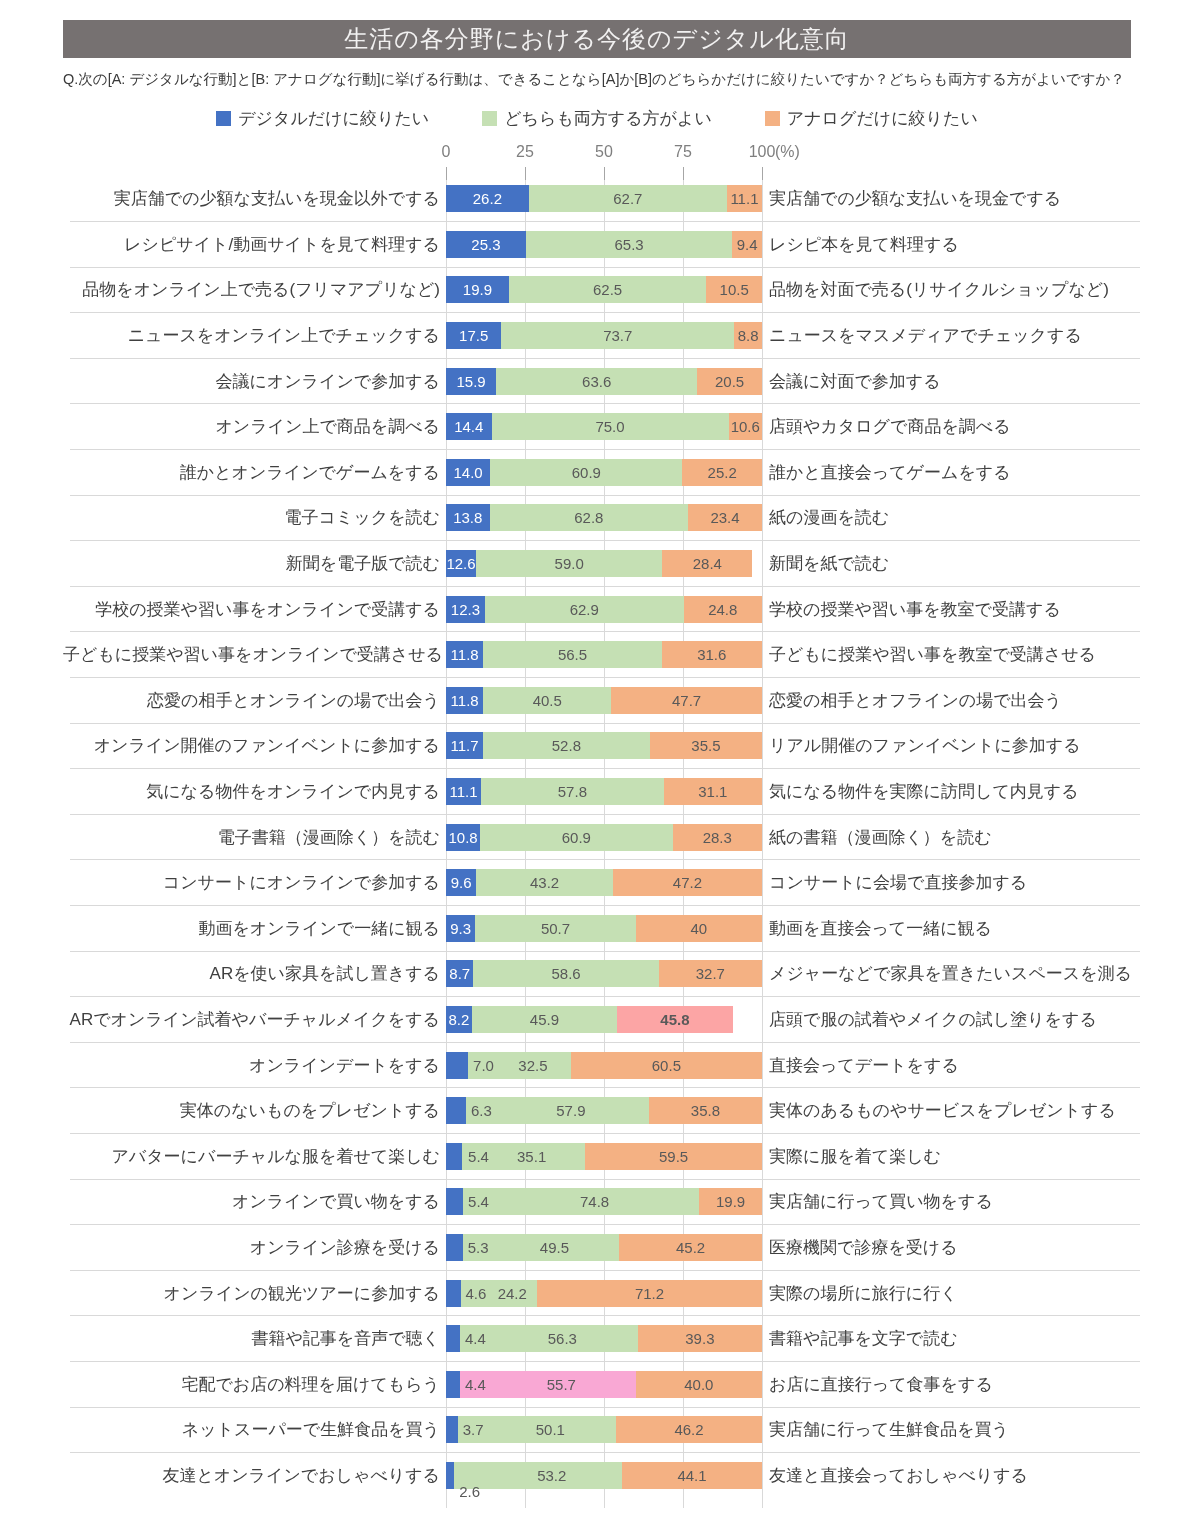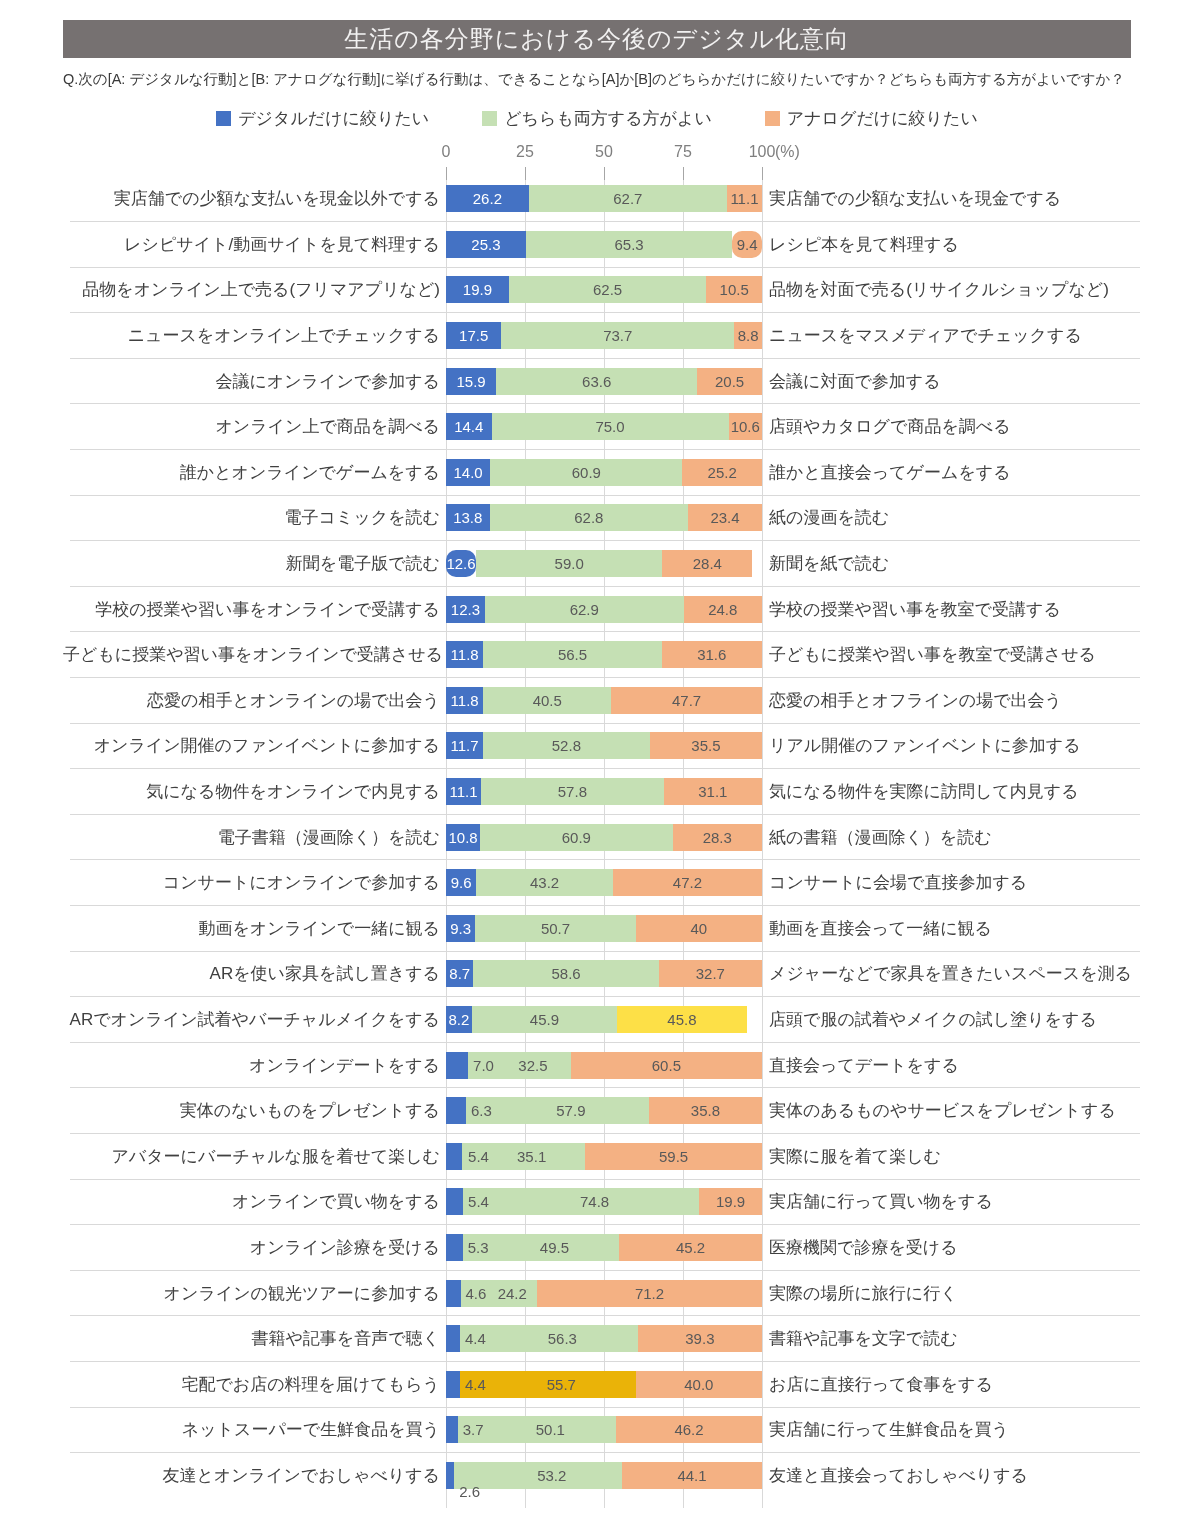--- a/index.html
+++ b/index.html
@@ -118,21 +118,21 @@
       <div class="row">
         <div class="row-sep" style="top: -0.5px;"></div>
         <div class="action-left">レシピサイト/動画サイトを見て料理する</div>
         <div class="bar-wrap">
           <div class="seg" style="width: 79.948px; background: rgb(68, 114, 196);">
             <div class="seg-label inside-blue">25.3</div>
           </div>
           <div class="seg" style="width: 206.348px; background: rgb(197, 224, 180);">
             <div class="seg-label dark">65.3</div>
           </div>
-          <div class="seg" style="width: 29.704px; background: rgb(244, 177, 131); border-radius: 10px;">
+          <div class="seg" style="width: 29.704px; background: rgb(244, 177, 131);">
             <div class="seg-label dark">9.4</div>
           </div>
         </div>
         <div class="action-right">レシピ本を見て料理する</div>
       </div>
       <div class="row">
         <div class="row-sep" style="top: -0.5px;"></div>
         <div class="action-left">品物をオンライン上で売る(フリマアプリなど)</div>
         <div class="bar-wrap">
           <div class="seg" style="width: 62.884px; background: rgb(68, 114, 196);">
@@ -224,21 +224,21 @@
           <div class="seg" style="width: 73.944px; background: rgb(244, 177, 131);">
             <div class="seg-label dark">23.4</div>
           </div>
         </div>
         <div class="action-right">紙の漫画を読む</div>
       </div>
       <div class="row">
         <div class="row-sep" style="top: -0.5px;"></div>
         <div class="action-left">新聞を電子版で読む</div>
         <div class="bar-wrap">
-          <div class="seg" style="width: 30px; background: rgb(68, 114, 196); border-radius: 10px;">
+          <div class="seg" style="width: 30px; background: rgb(68, 114, 196);">
             <div class="seg-label inside-blue">12.6</div>
           </div>
           <div class="seg" style="width: 186.44px; background: rgb(197, 224, 180);">
             <div class="seg-label dark">59.0</div>
           </div>
           <div class="seg" style="width: 89.744px; background: rgb(244, 177, 131); text-align: right;">
             <div class="seg-label dark">28.4</div>
           </div>
         </div>
         <div class="action-right">新聞を紙で読む</div>
@@ -390,21 +390,21 @@
       <div class="row">
         <div class="row-sep" style="top: -0.5px;"></div>
         <div class="action-left">ARでオンライン試着やバーチャルメイクをする</div>
         <div class="bar-wrap">
           <div class="seg" style="width: 25.912px; background: rgb(68, 114, 196);">
             <div class="seg-label inside-blue">8.2</div>
           </div>
           <div class="seg" style="width: 145.044px; background: rgb(197, 224, 180);">
             <div class="seg-label dark">45.9</div>
           </div>
-          <div class="seg" style="width: 130px; background: #fde047;">
+          <div class="seg" style="width: 116px; background: #fca5a5; font-weight: bold;">
             <div class="seg-label dark">45.8</div>
           </div>
         </div>
         <div class="action-right">店頭で服の試着やメイクの試し塗りをする</div>
       </div>
       <div class="row">
         <div class="row-sep" style="top: -0.5px;"></div>
         <div class="action-left">オンラインデートをする</div>
         <div class="bar-wrap">
           <div class="seg" style="width: 22.12px; background: rgb(68, 114, 196);"></div>
@@ -506,21 +506,21 @@
           </div>
           <div class="blue-out-label" style="left: 18.904px;">4.4</div>
         </div>
         <div class="action-right">書籍や記事を文字で読む</div>
       </div>
       <div class="row">
         <div class="row-sep" style="top: -0.5px;"></div>
         <div class="action-left">宅配でお店の料理を届けてもらう</div>
         <div class="bar-wrap">
           <div class="seg" style="width: 13.904px; background: rgb(68, 114, 196);"></div>
-          <div class="seg" style="width: 176.012px; background: #eab308; padding-left: 27px;">
+          <div class="seg" style="width: 176.012px; background: #f9a8d4; padding-left: 27px;">
             <div class="seg-label dark">55.7</div>
           </div>
           <div class="seg" style="width: 126.4px; background: rgb(244, 177, 131);">
             <div class="seg-label dark">40.0</div>
           </div>
           <div class="blue-out-label" style="left: 18.904px;">4.4</div>
         </div>
         <div class="action-right">お店に直接行って食事をする</div>
       </div>
       <div class="row">

